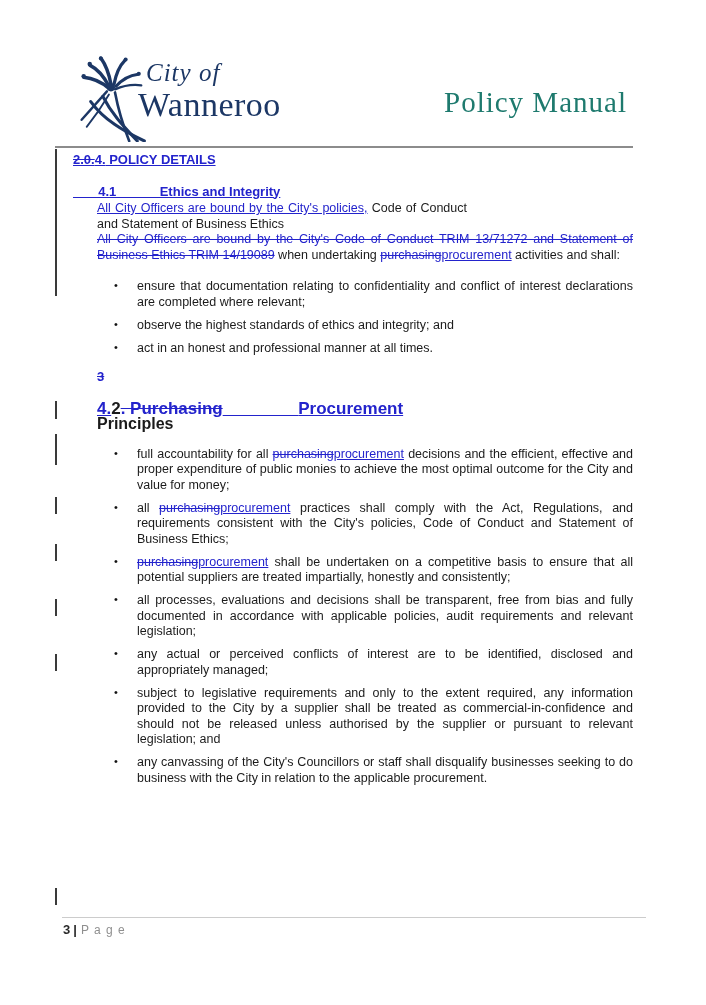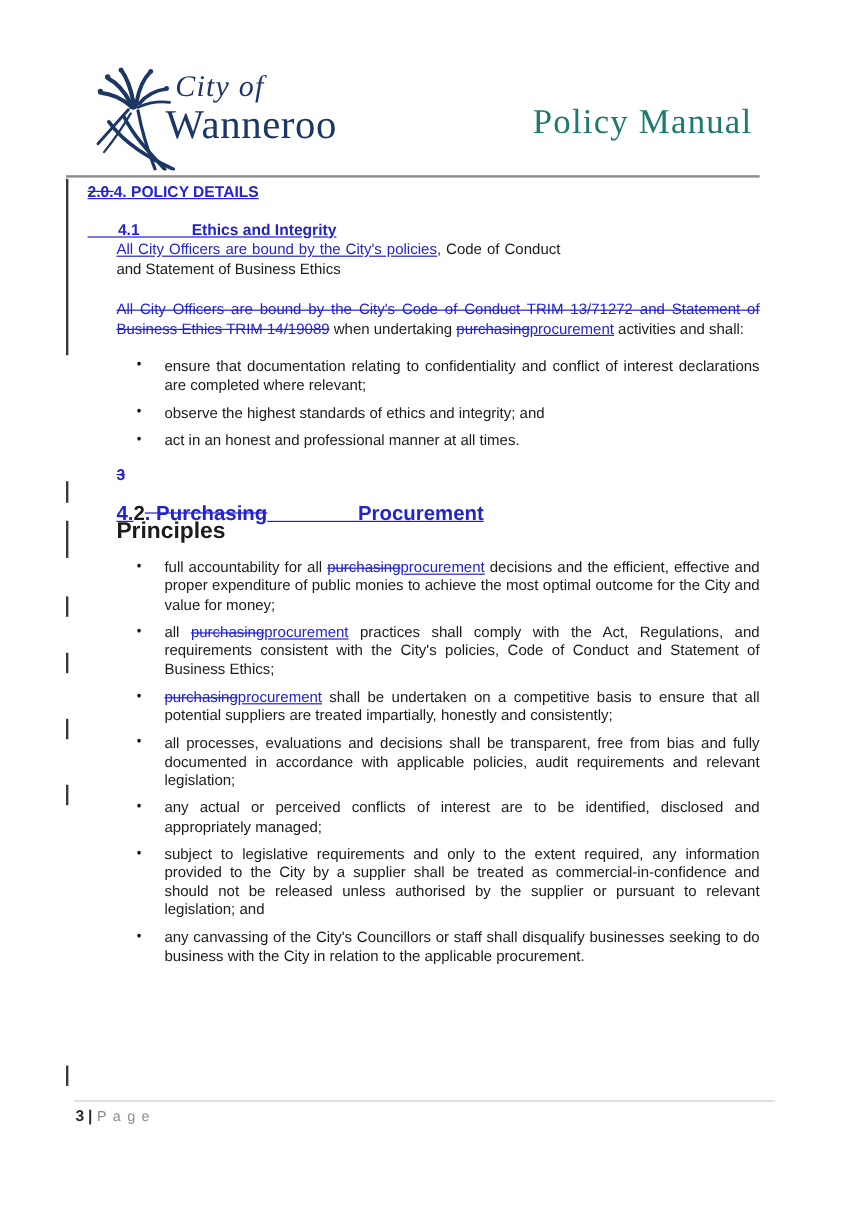--- a/index.html
+++ b/index.html
@@ -20,25 +20,25 @@
   .logo-cityof{font-style:italic;font-size:25px;letter-spacing:1px;}
   .logo-wanneroo{font-size:34px;margin-top:3px;margin-left:-8px;letter-spacing:0.5px;}
   .manual-title{position:absolute;left:444px;top:86px;font-family:"Liberation Serif","DejaVu Serif",serif;font-size:29px;color:var(--teal);letter-spacing:1px;}
   .header-rule{position:absolute;left:55px;top:146px;width:578px;border-top:2px solid #8c8c8c;}
 
   
   .content{position:absolute;left:97px;top:152px;width:536px;font-size:12.5px;line-height:15.5px;}
   .h1{font-size:13px;font-weight:bold;margin-left:-24px;white-space:nowrap;}
   .h41{font-size:13px;font-weight:bold;margin-left:-24px;margin-top:16px;white-space:nowrap;}
   .p1{margin-top:2px;width:370px;text-align:justify;}
-  .p2{margin-top:19px;text-align:justify;}
+  .p2{text-align:justify;}
   .list1{margin-top:16px;}
   .deleted-num{margin-top:13px;font-size:13px;font-weight:bold;}
   .h42{font-size:17px;font-weight:bold;margin-top:16px;white-space:nowrap;}
-  .h42-line2{font-size:19px;font-weight:bold;}
+  .h42-line2{font-size:16px;font-weight:bold;}
   .p3{margin-top:16px;text-align:justify;}
   .list2{margin-top:15px;}
 
   .bullet-item{position:relative;padding-left:40px;text-align:justify;margin-bottom:7.5px;}
   .bullet-marker{position:absolute;left:17px;top:-1px;font-size:11px;color:#111;}
 
   
   .seg-p{color:var(--ink);}
   .seg-b{color:var(--ink);font-weight:bold;}
   .seg-i{color:var(--rev);text-decoration:underline;}

